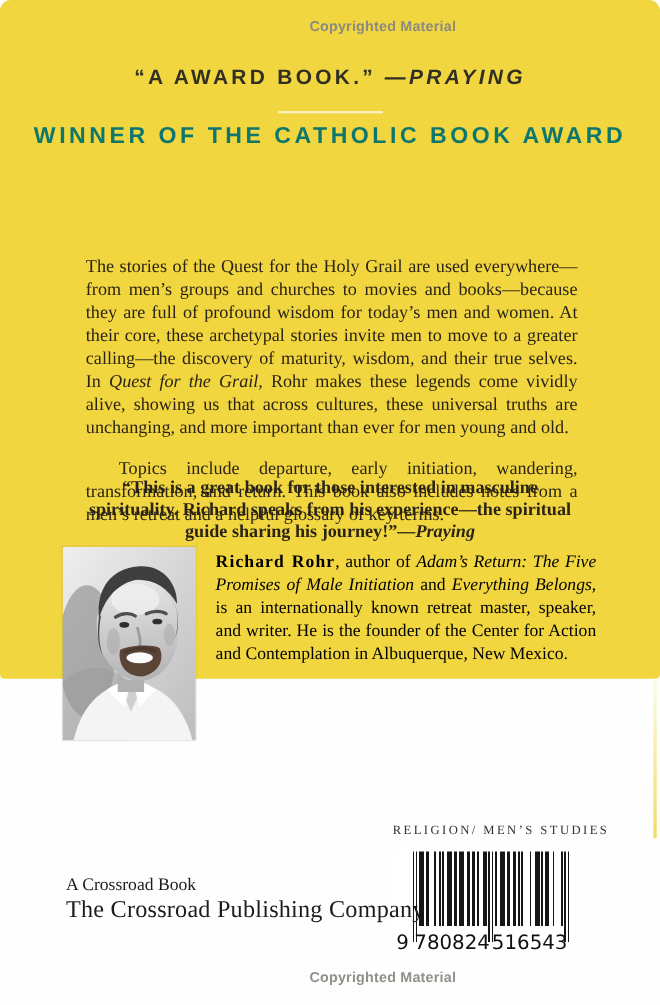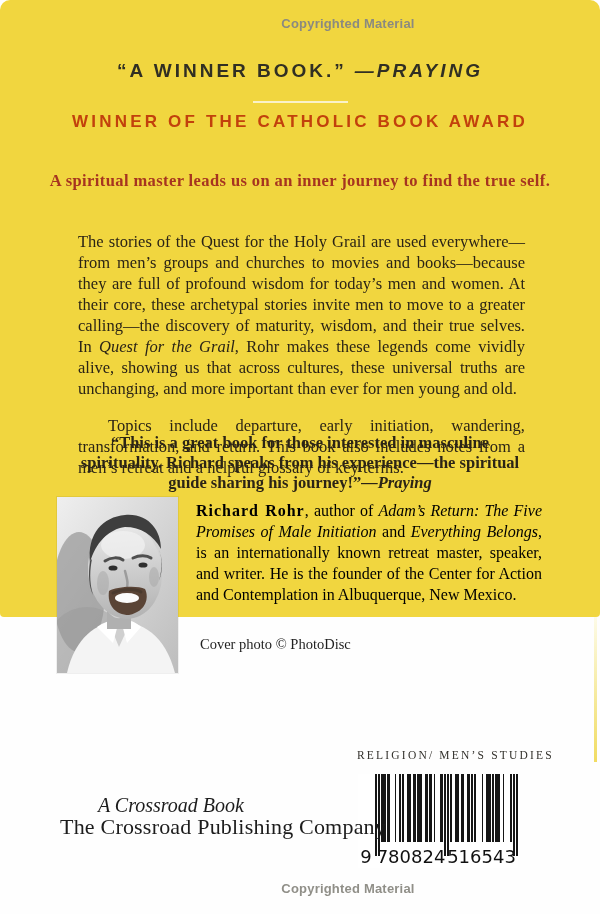--- a/index.html
+++ b/index.html
@@ -12,22 +12,22 @@
              font-family:"Liberation Sans",sans-serif;font-weight:700;font-size:13px;
              color:#8b8a80;letter-spacing:.2px;margin-left:48px;}
   .copyright.top{top:16px;}
   .copyright.bottom{top:881px;color:#908f88;}
   .praise{position:absolute;top:60px;left:0;width:100%;text-align:center;
           font-family:"Liberation Sans",sans-serif;font-weight:700;font-size:19px;
           letter-spacing:3px;color:#312f23;white-space:nowrap;}
   .praise .attr{font-style:italic;margin-left:8px;}
   .divider{position:absolute;top:101px;left:253px;width:95px;height:2px;background:#FAF2C8;}
   .award{position:absolute;top:112px;left:0;width:100%;text-align:center;
-         font-family:"Liberation Sans",sans-serif;font-weight:700;font-size:17px;
-         letter-spacing:3.2px;color:#c2410c;white-space:nowrap;}
+         font-family:"Liberation Sans",sans-serif;font-weight:700;font-size:21px;
+         letter-spacing:3.2px;color:#0f766e;white-space:nowrap;}
   .lead{position:absolute;top:171px;left:0;width:100%;text-align:center;
         font-weight:700;font-size:16.5px;color:#A63420;letter-spacing:.4px;}
   .body-text{position:absolute;top:215px;left:62px;width:479px;
              font-size:16.5px;line-height:21px;color:#2b2416;text-align:justify;}
   .body-text p{margin:16px;}
   .body-text p.indent{text-indent:30px;}
   .review{position:absolute;top:433px;left:78px;width:444px;text-align:center;
           font-weight:700;font-size:16.5px;line-height:20px;color:#2b2416;}
   .review i{font-weight:700;}
   .bio-text{position:absolute;top:500px;left:196px;width:346px;
@@ -40,38 +40,37 @@
              background:linear-gradient(to bottom,#fdfbe8 0%,#f5e896 60%,#f1dc62 100%);}
   
   .credits{position:absolute;left:200px;top:633px;font-size:14.5px;line-height:22px;color:#1f1f1f;}
   .credits div{white-space:nowrap;}
   .category{position:absolute;left:357px;top:749px;width:172px;text-align:center;
             font-size:11.5px;letter-spacing:2.2px;color:#33312c;white-space:nowrap;}
   .barcode{position:absolute;left:358px;top:774px;width:160px;height:94px;background:#fff;}
   .barcode svg{display:block;}
   .barcode text{font-family:"DejaVu Sans","Liberation Sans",sans-serif;font-size:18px;fill:#111;}
   .imprint{position:absolute;left:60px;top:795px;color:#1c1c1c;}
-  .imprint .book{font-style:italic;font-size:20px;line-height:20px;margin-left:38px;}
+  .imprint .book{font-size:16px;line-height:20px;}
   .imprint .company{font-size:22px;line-height:24px;letter-spacing:.2px;}
 </style>
 </head>
 <body>
 
 <div class="page">
 
   <div class="cover">
     <div class="copyright top">Copyrighted Material</div>
 
-    <div class="praise"><span>“A WINNER BOOK.”</span><span class="attr">—PRAYING</span></div>
+    <div class="praise"><span>“A AWARD BOOK.”</span><span class="attr">—PRAYING</span></div>
 
     <div class="divider"></div>
 
     <div class="award">WINNER OF THE CATHOLIC BOOK AWARD</div>
 
-    <div class="lead">A spiritual master leads us on an inner journey to find the true self.</div>
 
     <div class="body-text">
       <p><span>The stories of the Quest for the Holy Grail are used everywhere—from men’s groups and churches to movies and books—because they are full of profound wisdom for today’s men and women. At their core, these archetypal stories invite men to move to a greater calling—the discovery of maturity, wisdom, and their true selves. In </span><i>Quest for the Grail</i><span>, Rohr makes these legends come vividly alive, showing us that across cultures, these universal truths are unchanging, and more important than ever for men young and old.</span></p>
       <p class="indent">Topics include departure, early initiation, wandering, transformation, and return. This book also includes notes from a men’s retreat and a helpful glossary of key terms.</p>
     </div>
 
     <div class="review"><span>“This is a great book for those interested in masculine spirituality. Richard speaks from his experience—the spiritual guide sharing his journey!”</span><i>—Praying</i></div>
 
     <div class="bio-text">
       <p><b>Richard Rohr</b><span>, author of </span><i>Adam’s Return: The Five Promises of Male Initiation</i><span> and </span><i>Everything Belongs</i><span>, is an internationally known retreat master, speaker, and writer. He is the founder of the Center for Action and Contemplation in Albuquerque, New Mexico.</span></p>
@@ -120,21 +119,20 @@
     <ellipse cx="70" cy="101" rx="12" ry="5" fill="#fbfbfb"></ellipse>
     <path d="M56,96 C64,92 78,91 84,95" stroke="#4a3a2e" stroke-width="3" fill="none" stroke-linecap="round"></path>
 
     <ellipse cx="46" cy="86" rx="6" ry="12" fill="#a5a5a5" opacity="0.5"></ellipse>
     <ellipse cx="97" cy="80" rx="5" ry="10" fill="#a5a5a5" opacity="0.5"></ellipse>
   </svg>
 
   <div class="page-edge"></div>
 
   <div class="credits">
-    <div>Cover photo © PhotoDisc</div>
   </div>
 
   <div class="category">RELIGION/ MEN’S STUDIES</div>
 
   <div class="barcode">
     <svg width="160" height="94" viewBox="-17 0 160 94" xmlns="http://www.w3.org/2000/svg" shape-rendering="crispEdges">
       <g fill="#161616" id="bars">
           <rect x="0.00" y="0" width="1.5" height="82"></rect>
           <rect x="3.00" y="0" width="1.5" height="82"></rect>
           <rect x="6.00" y="0" width="1.5" height="68"></rect>

